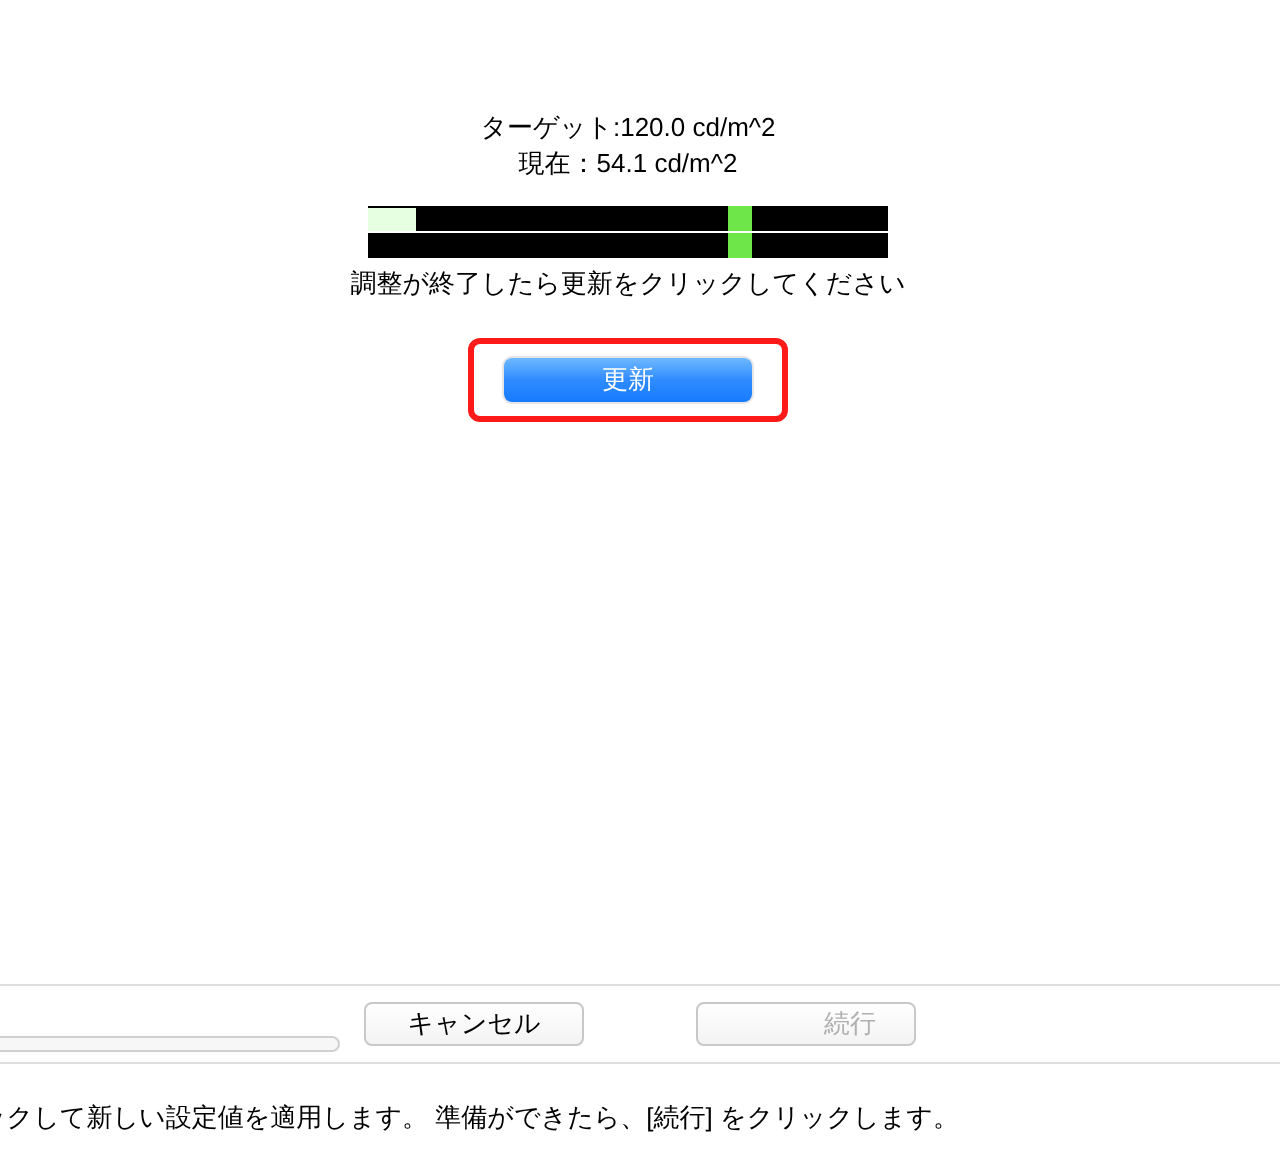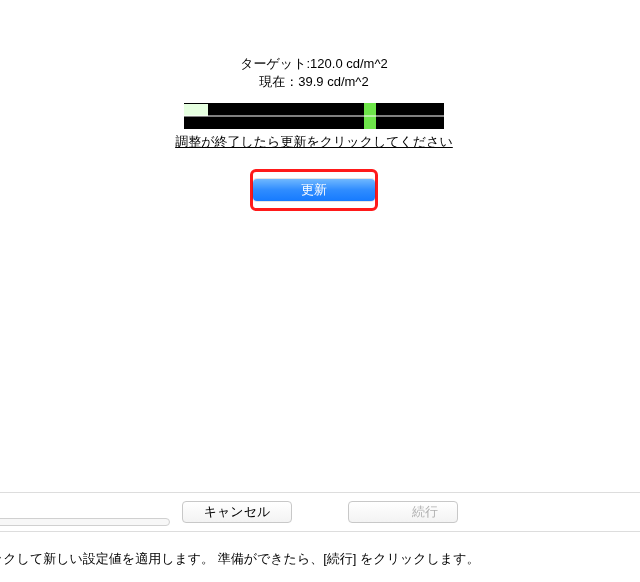--- a/index.html
+++ b/index.html
@@ -51,24 +51,23 @@
     .calibration-bar .target-marker {
       position: absolute;
       top: 0;
       bottom: 0;
       width: 12px;
       left: 180px;
       background: #6ee64a;
     }
     .instruction {
       margin-top: 4px;
-      text-decoration: underline;
     }
     .highlight-box {
-      width: 128px;
+      width: 160px;
       height: 42px;
       border: 3px solid #ff1a1a;
       border-radius: 6px;
       margin: 18px auto 0;
       display: flex;
       align-items: center;
       justify-content: center;
     }
     .update-button {
       width: 124px;
@@ -130,21 +129,21 @@
     }
   </style>
 </head>
 <body>
 
 <div class="content">
   <div class="target-line">
     <span>ターゲット:</span><span>120.0 cd/m^2</span>
   </div>
   <div class="current-line">
-    <span>現在：</span><span>39.9 cd/m^2</span>
+    <span>現在：</span><span>54.1 cd/m^2</span>
   </div>
 
   <div class="calibration-bar">
     <div class="current-marker"></div>
     <div class="target-marker"></div>
     <div class="bar-divider"></div>
   </div>
 
   <div class="instruction">調整が終了したら更新をクリックしてください</div>
 

